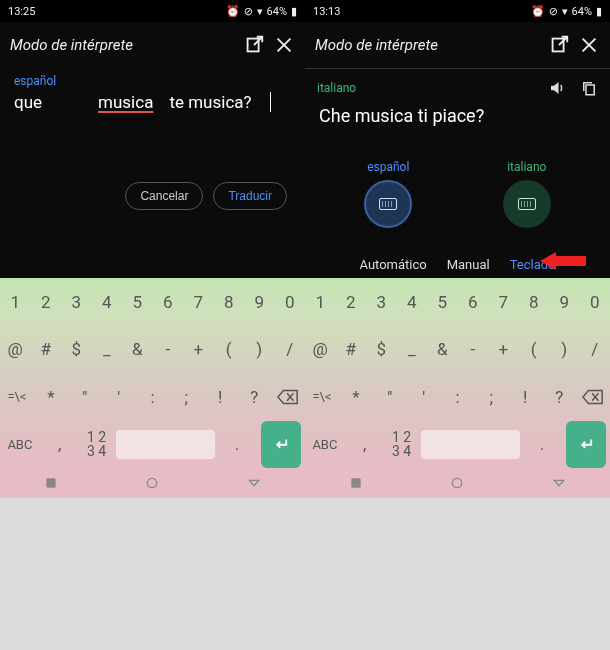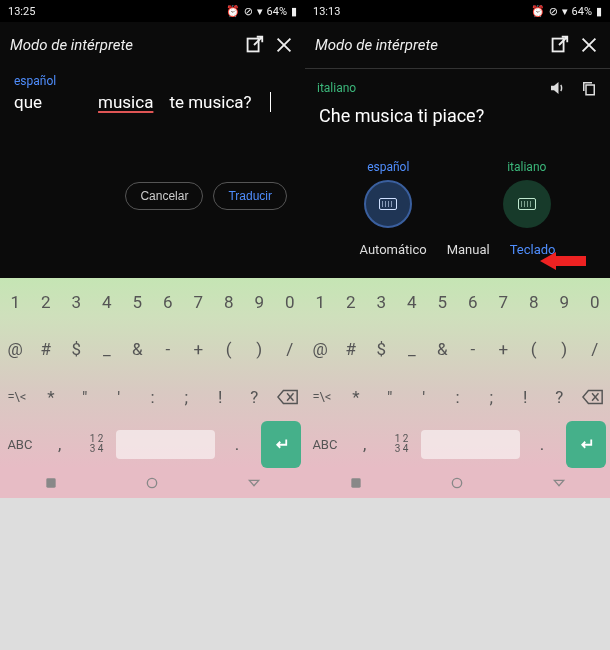--- a/index.html
+++ b/index.html
@@ -72,21 +72,21 @@
     width:48px; height:48px; border-radius:50%;
     display:flex; align-items:center; justify-content:center;
   }
   .circle.blue { background:#1f3555; border:2px solid #3a5f9e; }
   .circle.green { background:#173a2a; }
   .kbicon { width:18px; height:12px; border:1.5px solid #cfe0ff; border-radius:2px; position:relative; }
   .kbicon.green { border-color:#bfe8cf; }
   .kbicon::before { content:""; position:absolute; inset:2px; background:repeating-linear-gradient(to right, currentColor 0 1px, transparent 1px 3px); opacity:.6; }
   .modes {
     position:absolute; left:0; right:0; bottom:6px; height:30px;
-    display:flex; justify-content:center; align-items:flex-start; gap:20px;
+    display:flex; justify-content:center; align-items:flex-end; gap:20px;
     font-size:13px;
   }
   .modes span { color:#ddd; }
   .modes .active { color:#4f8dfc; }
   .arrow {
     position:absolute; right:24px; bottom:6px; width:46px; height:22px;
     pointer-events:none;
   }
   
   .kb {
@@ -102,21 +102,21 @@
   }
   .kb-key.action {
     background:#45b08a; color:#fff; margin:4px; border-radius:6px;
     max-width:40px; flex:0 0 40px; font-size:18px;
   }
   .kb-key.backspace svg { width:22px; height:16px; }
   .kb-key.space {
     flex:2.5; background:rgba(255,255,255,.55); margin:6px 2px; border-radius:4px; height:60%;
   }
   .kb-key.small { font-size:13px; }
-  .kb-key.tiny { font-size:10px; line-height:1; }
+  .kb-key.tiny { font-size:14px; line-height:1; }
   .navbar {
     height:30px; display:flex; justify-content:space-around; align-items:center;
     background: #e7bcc5;
   }
   .navbar .nv { width:16px; height:16px; color:#888; }
   svg { display:block; }
 </style>
 </head>
 <body>
 

